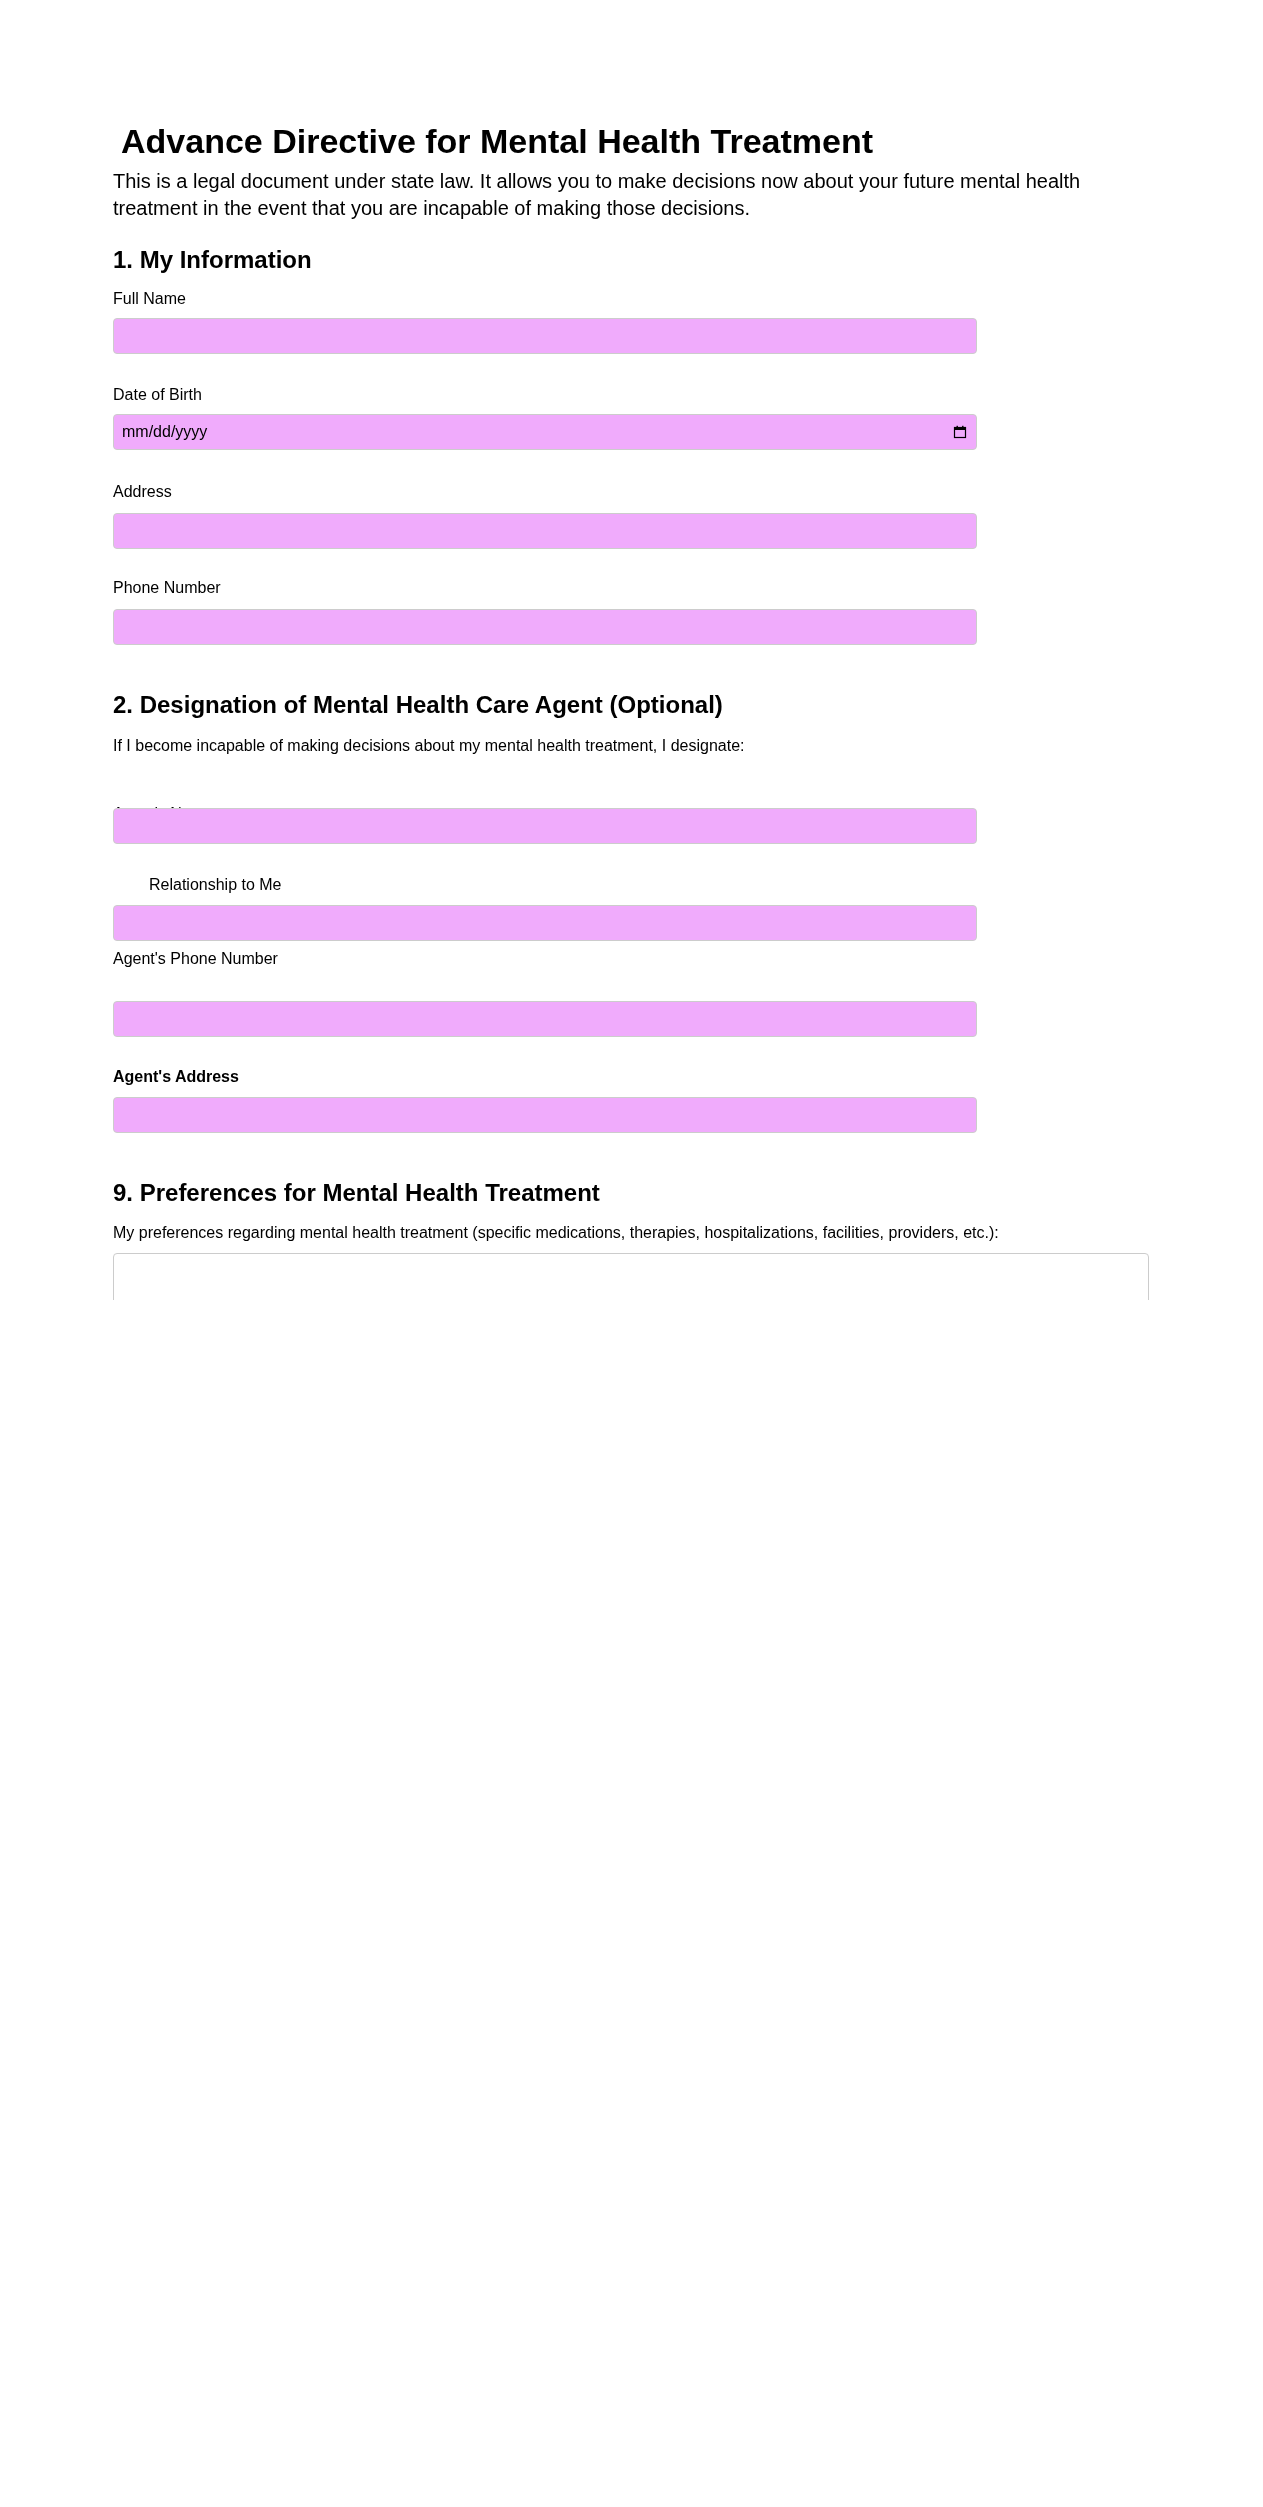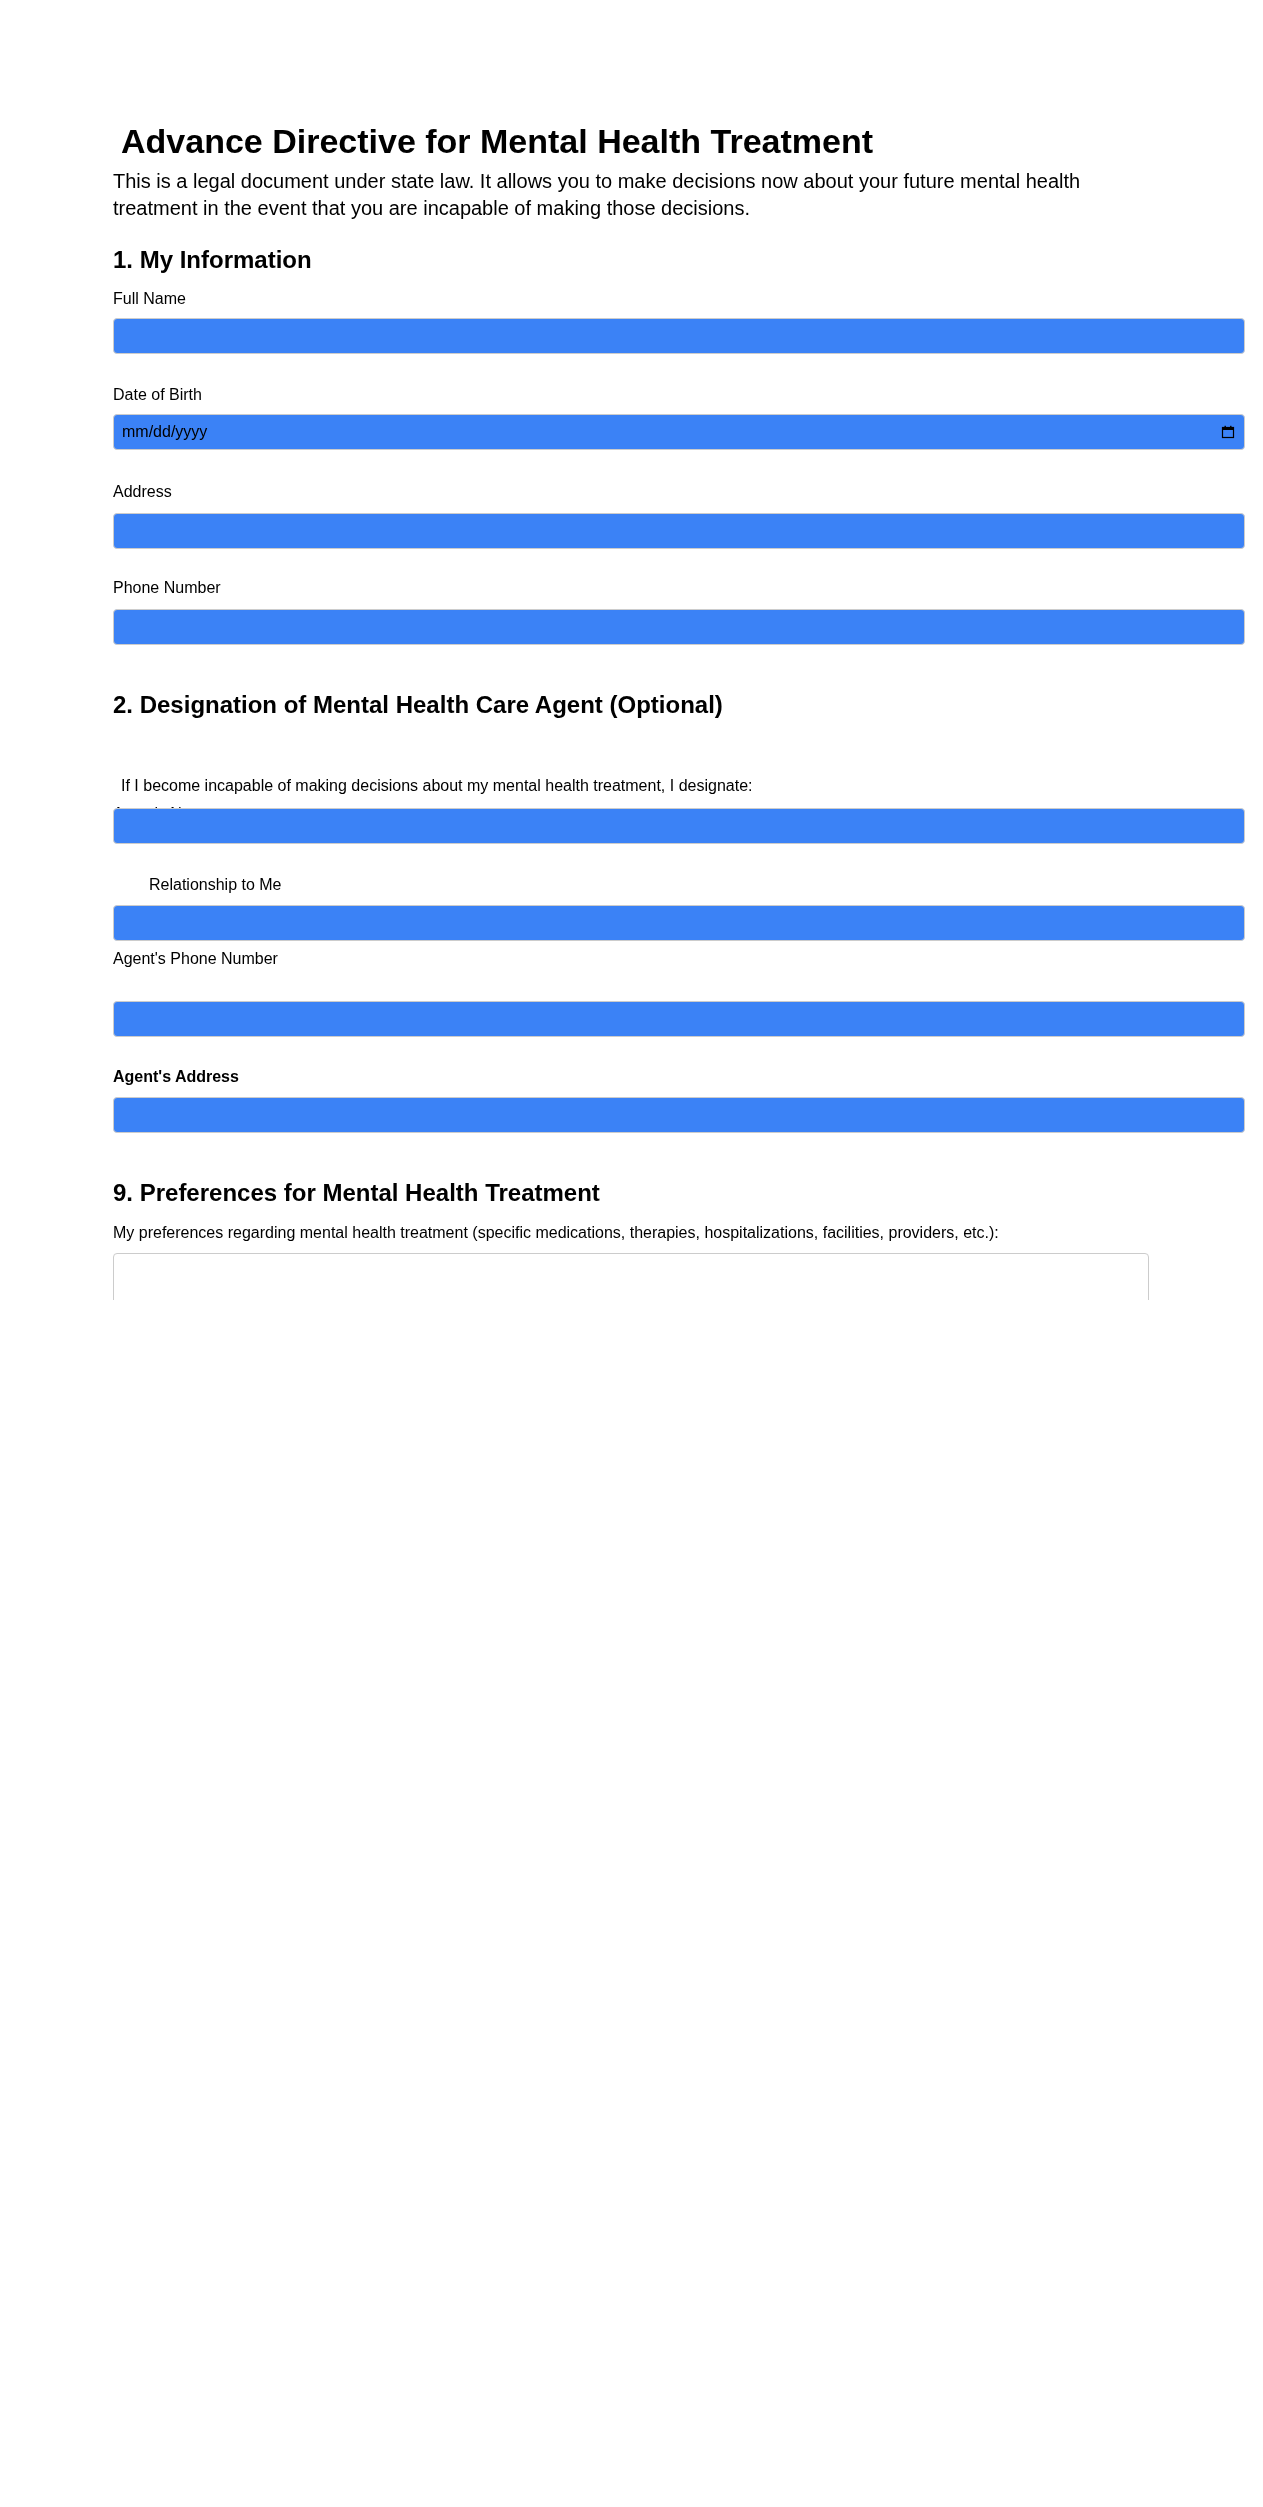--- a/index.html
+++ b/index.html
@@ -68,26 +68,26 @@
     label.field-label {
       position: absolute;
       left: 0;
       font-size: 16px;
       line-height: 22px;
       white-space: nowrap;
     }
     .field {
       position: absolute;
       left: 0;
-      width: 1132px;
+      width: 864px;
       height: 36px;
       box-sizing: border-box;
       border: 1px solid #cccccc;
       border-radius: 4px;
-      background: #3b82f6;
+      background: #f0abfc;
       font-family: "Liberation Sans", sans-serif;
       font-size: 16px;
       padding: 0 8px;
       margin: 0;
       outline: none;
     }
     .date-field {
       display: flex;
       align-items: center;
       justify-content: space-between;
@@ -146,21 +146,21 @@
       </span>
     </div>
 
     <label class="field-label" style="top:481px;">Address</label>
     <input class="field" type="text" style="top: 513px;" value="">
 
     <label class="field-label" style="top:577px;">Phone Number</label>
     <input class="field" type="tel" style="top: 609px;" value="">
 
     <h2 style="top:690px;">2. Designation of Mental Health Care Agent (Optional)</h2>
-    <p class="sec-desc" style="top:775px;margin-left:8px;">If I become incapable of making decisions about my mental health treatment, I designate:</p>
+    <p class="sec-desc" style="top:735px;">If I become incapable of making decisions about my mental health treatment, I designate:</p>
 
     <label class="field-label" style="top:779px;margin-top:24px;">Agent's Name</label>
     <input class="field" type="text" style="top: 808px;" value="">
 
     <label class="field-label" style="top:874px;margin-left:36px;">Relationship to Me</label>
     <input class="field" type="text" style="top: 905px;" value="">
 
     <label class="field-label" style="top:948px;">Agent's Phone Number</label>
     <input class="field" type="tel" style="top: 1001px;" value="">
 

